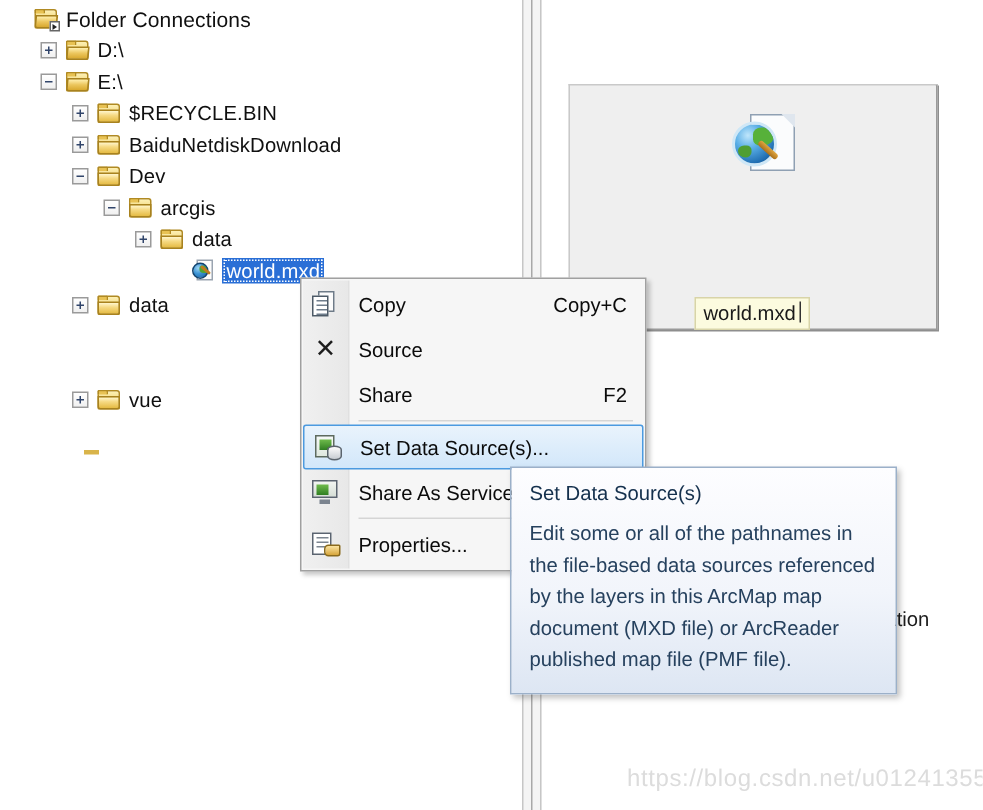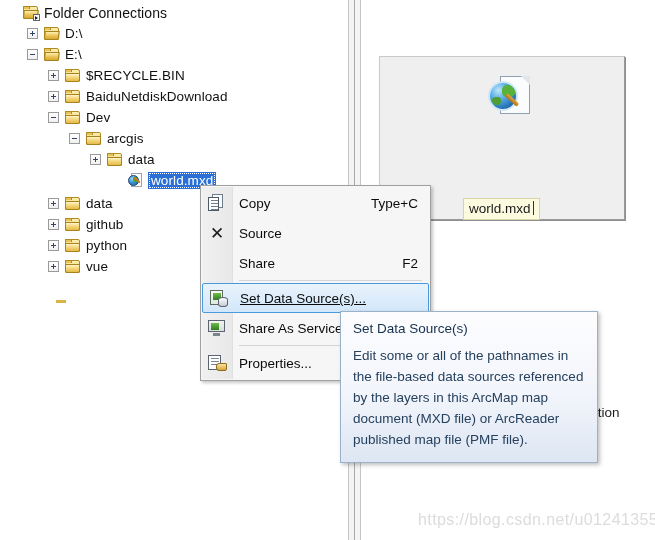--- a/index.html
+++ b/index.html
@@ -344,21 +344,20 @@
     margin-left: auto;
     font-size: 13.5px;
     color: #0b0b0b;
   }
   .mi.highlight {
     background: linear-gradient(#e9f3fc, #d2e7fa);
     border: 1px solid #4b9ae0;
     border-radius: 2px;
     margin: 0 1px;
     padding-left: 37px;
-    text-decoration: underline;
   }
   .mi-sep {
     height: 1px;
     background: #d5d5d5;
     margin: 2px 8px 2px 38px;
     position: relative;
     z-index: 2;
   }
   .mi-ico {
     position: absolute;
@@ -572,38 +571,20 @@
       <span class="tree-label">world.mxd</span>
     </div>
     <div class="tree-row" style="top: 193px; left: 48px;">
       <span class="expander plus"></span>
       <span class="folder-ico">
         <span class="back"></span>
         <span class="tab"></span>
         <span class="front"></span>
       </span>
       <span class="tree-label">data</span>
-    </div>
-    <div class="tree-row" style="top: 214px; left: 48px;">
-      <span class="expander plus"></span>
-      <span class="folder-ico">
-        <span class="back"></span>
-        <span class="tab"></span>
-        <span class="front"></span>
-      </span>
-      <span class="tree-label">github</span>
-    </div>
-    <div class="tree-row" style="top: 235px; left: 48px;">
-      <span class="expander plus"></span>
-      <span class="folder-ico">
-        <span class="back"></span>
-        <span class="tab"></span>
-        <span class="front"></span>
-      </span>
-      <span class="tree-label">python</span>
     </div>
     <div class="tree-row" style="top: 256px; left: 48px;">
       <span class="expander plus"></span>
       <span class="folder-ico">
         <span class="back"></span>
         <span class="tab"></span>
         <span class="front"></span>
       </span>
       <span class="tree-label">vue</span>
     </div>
@@ -634,21 +615,21 @@
 
 <div id="context-menu">
   <div class="gutter"></div>
 
 <div class="mi">
       <span class="mi-ico ic-copy">
         <span class="s1"></span>
         <span class="s2"></span>
       </span>
       <span>Copy</span>
-      <span class="accel">Type+C</span>
+      <span class="accel">Copy+C</span>
     </div>
     <div class="mi">
       <span class="mi-ico ic-x">✕</span>
       <span>Source</span>
     </div>
     <div class="mi">
       <span>Share</span>
       <span class="accel">F2</span>
     </div>
     <div class="mi-sep"></div>

